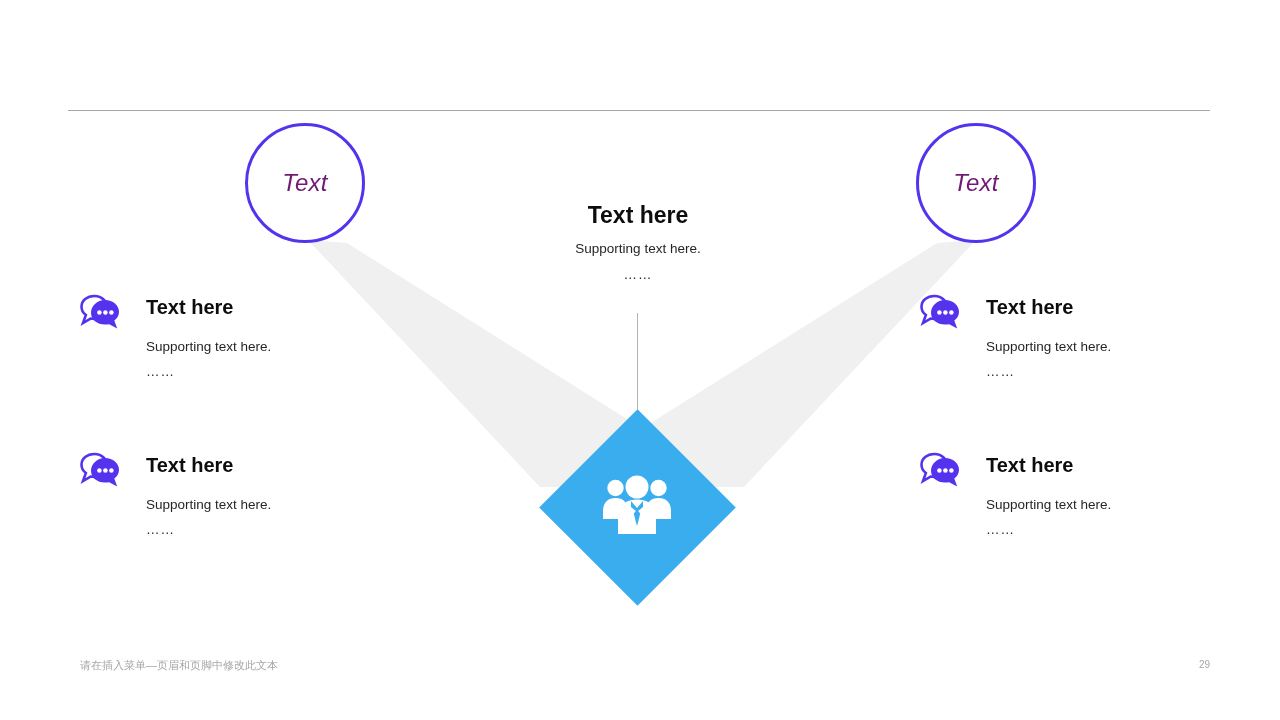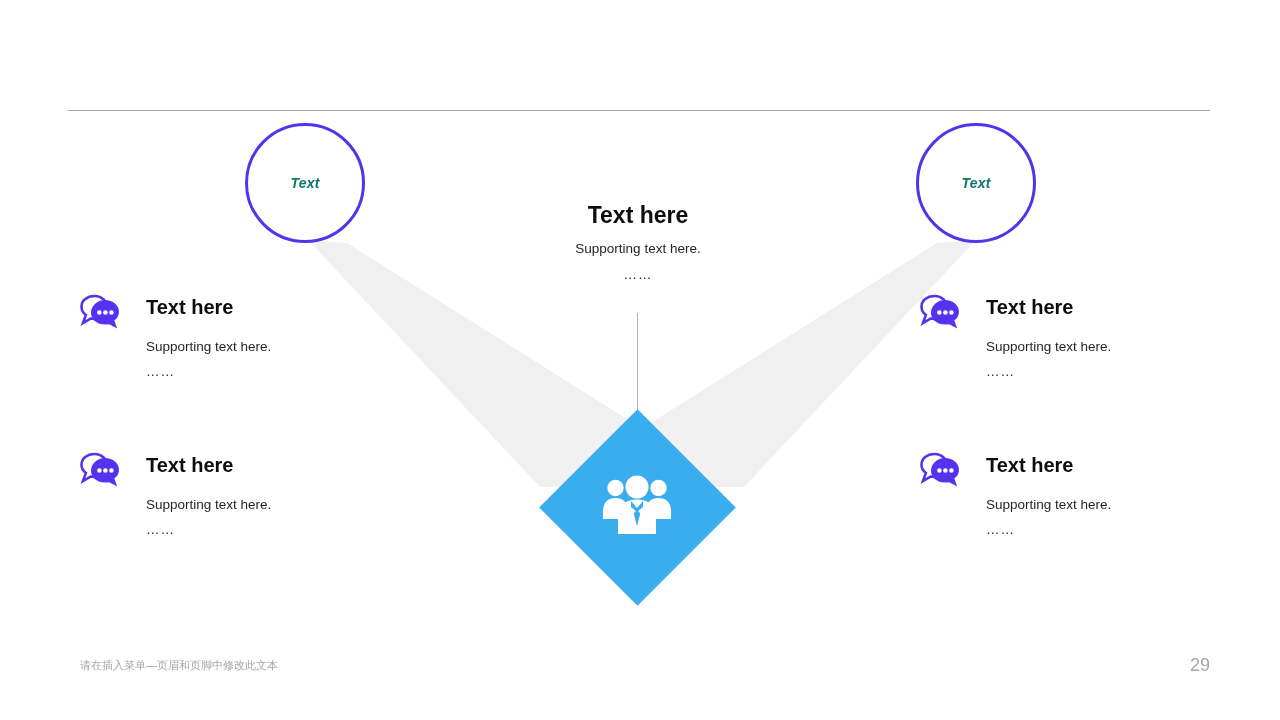--- a/index.html
+++ b/index.html
@@ -52,24 +52,24 @@
     height: 120px;
     border-radius: 50%;
     border: 3px solid #5533ee;
     background: #ffffff;
     box-sizing: border-box;
     display: flex;
     align-items: center;
     justify-content: center;
   }
   .node-circle .circle-label {
-    font-size: 14px;
-    font-weight: bold;
+    font-size: 24px;
+    font-weight: normal;
     font-style: italic;
-    color: #0f766e;
+    color: #701a75;
     letter-spacing: 0.2px;
   }
   .circle-left  { left: 245px; top: 123px; }
   .circle-right { left: 916px; top: 123px; }
 
   
   .center-head {
     position: absolute;
     left: 488px;
     top: 200px;
@@ -162,21 +162,21 @@
     font-size: 11px;
     color: #a6a6a6;
     line-height: 18px;
   }
   .footer-page {
     position: absolute;
     left: 1150px;
     top: 656px;
     width: 60px;
     text-align: right;
-    font-size: 18px;
+    font-size: 10px;
     color: #a6a6a6;
     line-height: 18px;
   }
 </style>
 </head>
 <body>
 
 <div id="slide">
 
   <div class="top-rule"></div>

